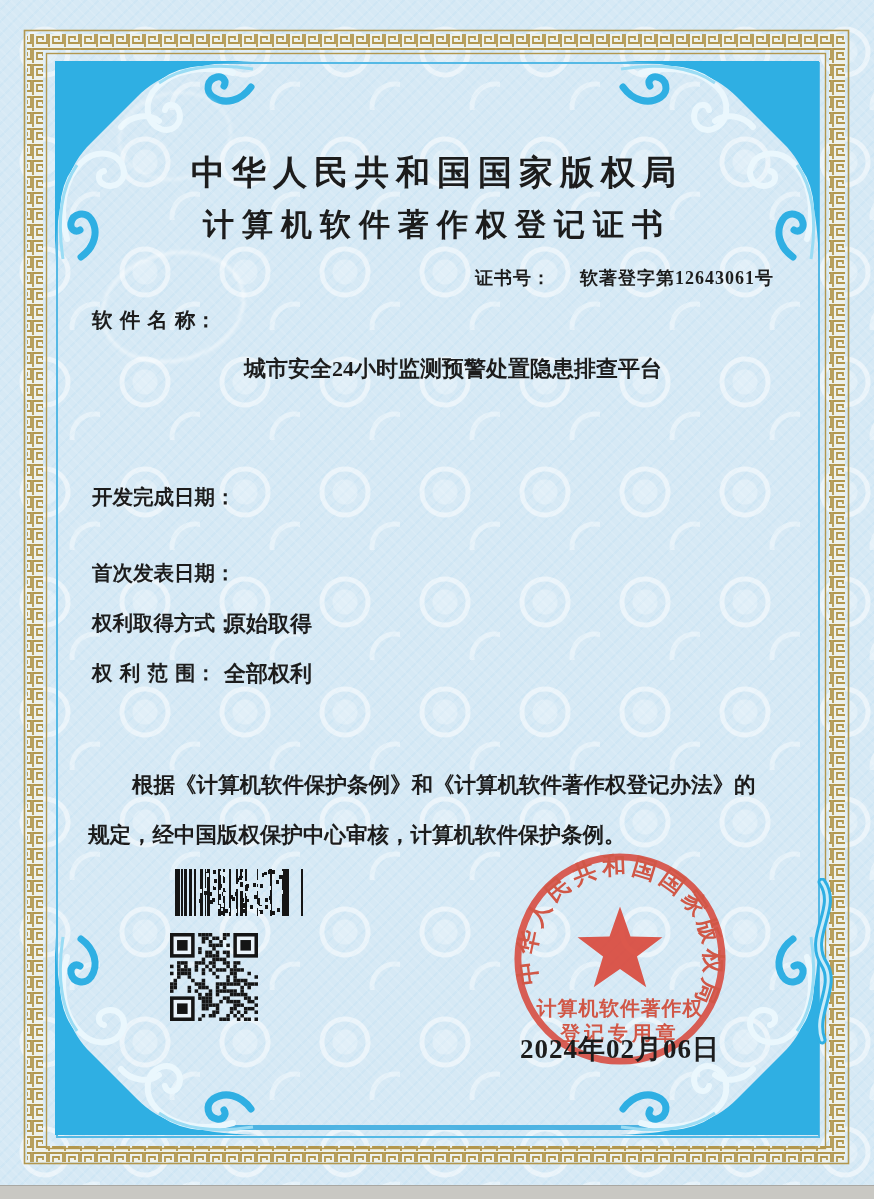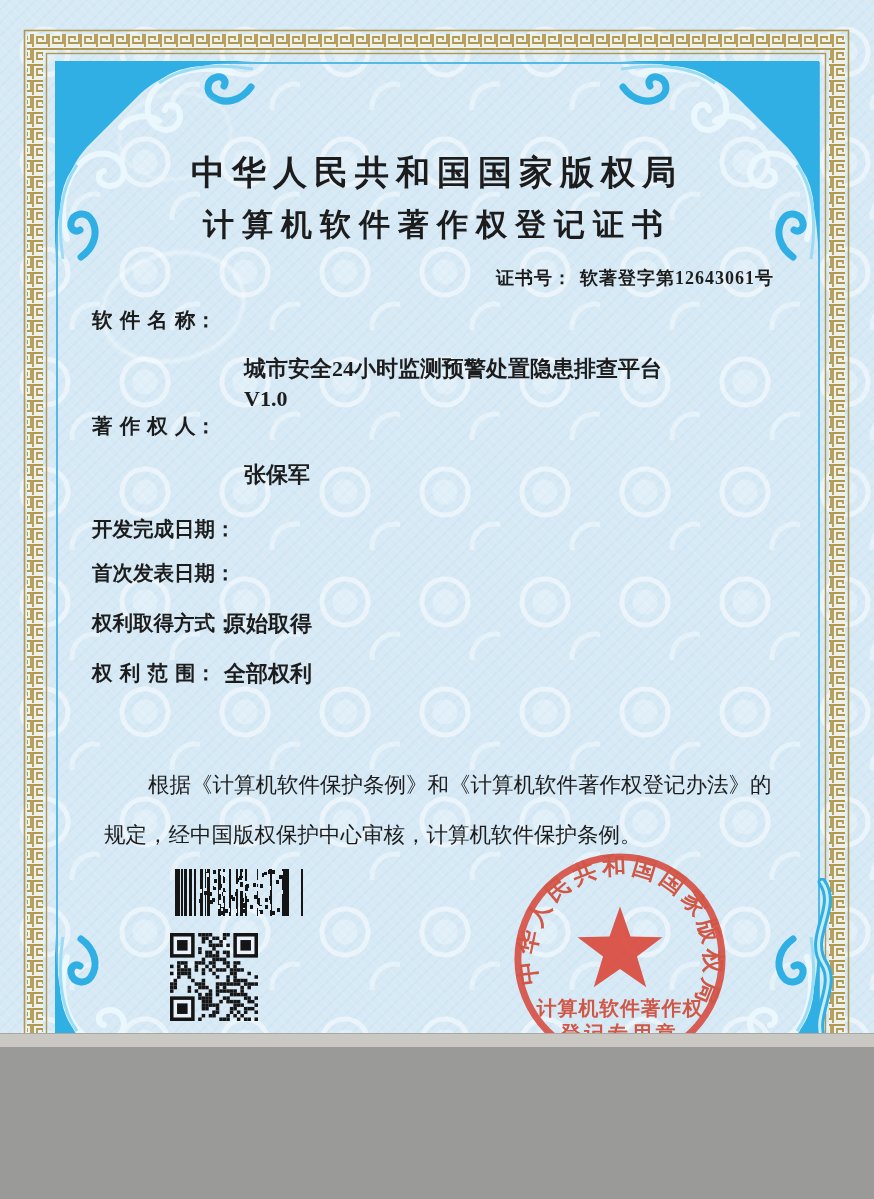--- a/index.html
+++ b/index.html
@@ -1,17 +1,17 @@
 <!DOCTYPE html>
 <html><head>
 <meta charset="utf-8">
 <style>
   html,body{margin:0;padding:0;background:#9a9a98;}
   .stage{
-    position:relative;width:874px;height:1047px;overflow:hidden;
+    position:relative;width:874px;height:1199px;overflow:hidden;
     font-family:"Liberation Serif","DejaVu Serif",serif;color:#1c1c1c;
     background-color:#d6e9f5;
     background-image:
       radial-gradient(circle 30px at 45px 52px, rgba(255,255,255,0) 20px, rgba(255,255,255,0.50) 21px, rgba(255,255,255,0.50) 25px, rgba(255,255,255,0) 26px),
       radial-gradient(circle 30px at 95px 107px, rgba(255,255,255,0) 20px, rgba(255,255,255,0.40) 21px, rgba(255,255,255,0.40) 25px, rgba(255,255,255,0) 26px),
       radial-gradient(circle at 45px 52px, rgba(255,255,255,0.28) 0 12px, rgba(255,255,255,0) 13px),
       repeating-linear-gradient(45deg, rgba(255,255,255,0.10) 0 2px, rgba(0,0,0,0) 2px 7px),
       repeating-linear-gradient(-45deg, rgba(176,216,240,0.18) 0 2px, rgba(0,0,0,0) 2px 9px);
     background-size:100px 110px,100px 110px,100px 110px,auto,auto;
   }
@@ -30,28 +30,28 @@
           border-radius:50%;transform:rotate(-14deg);filter:blur(1.5px);}
   .emboss2{position:absolute;left:118px;top:92px;width:110px;height:84px;border:2px solid rgba(255,255,255,0.45);
           border-radius:50%;transform:rotate(-10deg);filter:blur(1.5px);}
 
   .authority{position:absolute;left:0;top:150px;width:100%;text-align:center;
     font-size:34px;font-weight:bold;letter-spacing:7px;}
   .cert-title{position:absolute;left:0;top:204px;width:100%;text-align:center;
     font-size:31px;font-weight:bold;letter-spacing:8px;}
   .certno{position:absolute;top:266px;right:100px;font-size:18px;font-weight:bold;letter-spacing:1px;
     font-family:"Liberation Serif","DejaVu Serif",serif;}
-  .certno .cl{margin-right:8px;}
+  .certno .cl{margin-right:29px;}
 
   .row{position:absolute;left:0;width:100%;height:34px;text-align:right;}
   .lab{position:absolute;left:92px;font-family:"DejaVu Sans","Liberation Sans",sans-serif;
     font-size:20.5px;font-weight:bold;white-space:pre;}
   .val{position:absolute;left:224px;font-size:22px;font-weight:600;white-space:pre;}
   .val.namecol{left:244px;margin-top:48px;}
-  .statement{position:absolute;left:88px;top:760px;width:696px;font-size:21.5px;font-weight:400;line-height:50px;margin-left:16px;}
+  .statement{position:absolute;left:88px;top:760px;width:696px;font-size:21.5px;font-weight:700;line-height:50px;}
   .statement .l1{text-indent:44px;}
   .barcode{position:absolute;left:175px;top:869px;width:134px;height:47px;}
   .qr{position:absolute;left:170px;top:933px;width:88px;height:88px;}
   .seal{position:absolute;left:506px;top:845px;width:228px;height:228px;}
   .issue-date{position:absolute;left:498px;top:1031px;width:244px;text-align:center;
     font-size:27px;font-weight:bold;letter-spacing:1px;}
 </style>
 </head>
 <body>
 
@@ -161,28 +161,21 @@
   <div class="authority">中华人民共和国国家版权局</div>
   <div class="cert-title">计算机软件著作权登记证书</div>
   <div class="certno">
     <span class="cl">证书号：</span><span>软著登字第12643061号</span>
   </div>
 
   <div class="row" style="top:306px">
     <span class="lab">软 件 名 称：</span>
     <span class="val namecol">城市安全24小时监测预警处置隐患排查平台</span>
   </div>
-  <div class="row" style="top:338px">
-    <span class="val namecol">V1.0</span>
-  </div>
-  <div class="row" style="top:412px">
-    <span class="lab">著 作 权 人：</span>
-    <span class="val namecol">张保军</span>
-  </div>
-  <div class="row" style="top:515px">
+  <div class="row" style="top:483px">
     <span class="lab">开发完成日期：</span>
   </div>
   <div class="row" style="top:559px">
     <span class="lab">首次发表日期：</span>
   </div>
   <div class="row" style="top:609px">
     <span class="lab">权利取得方式：</span>
     <span class="val">原始取得</span>
   </div>
   <div class="row" style="top:659px">

